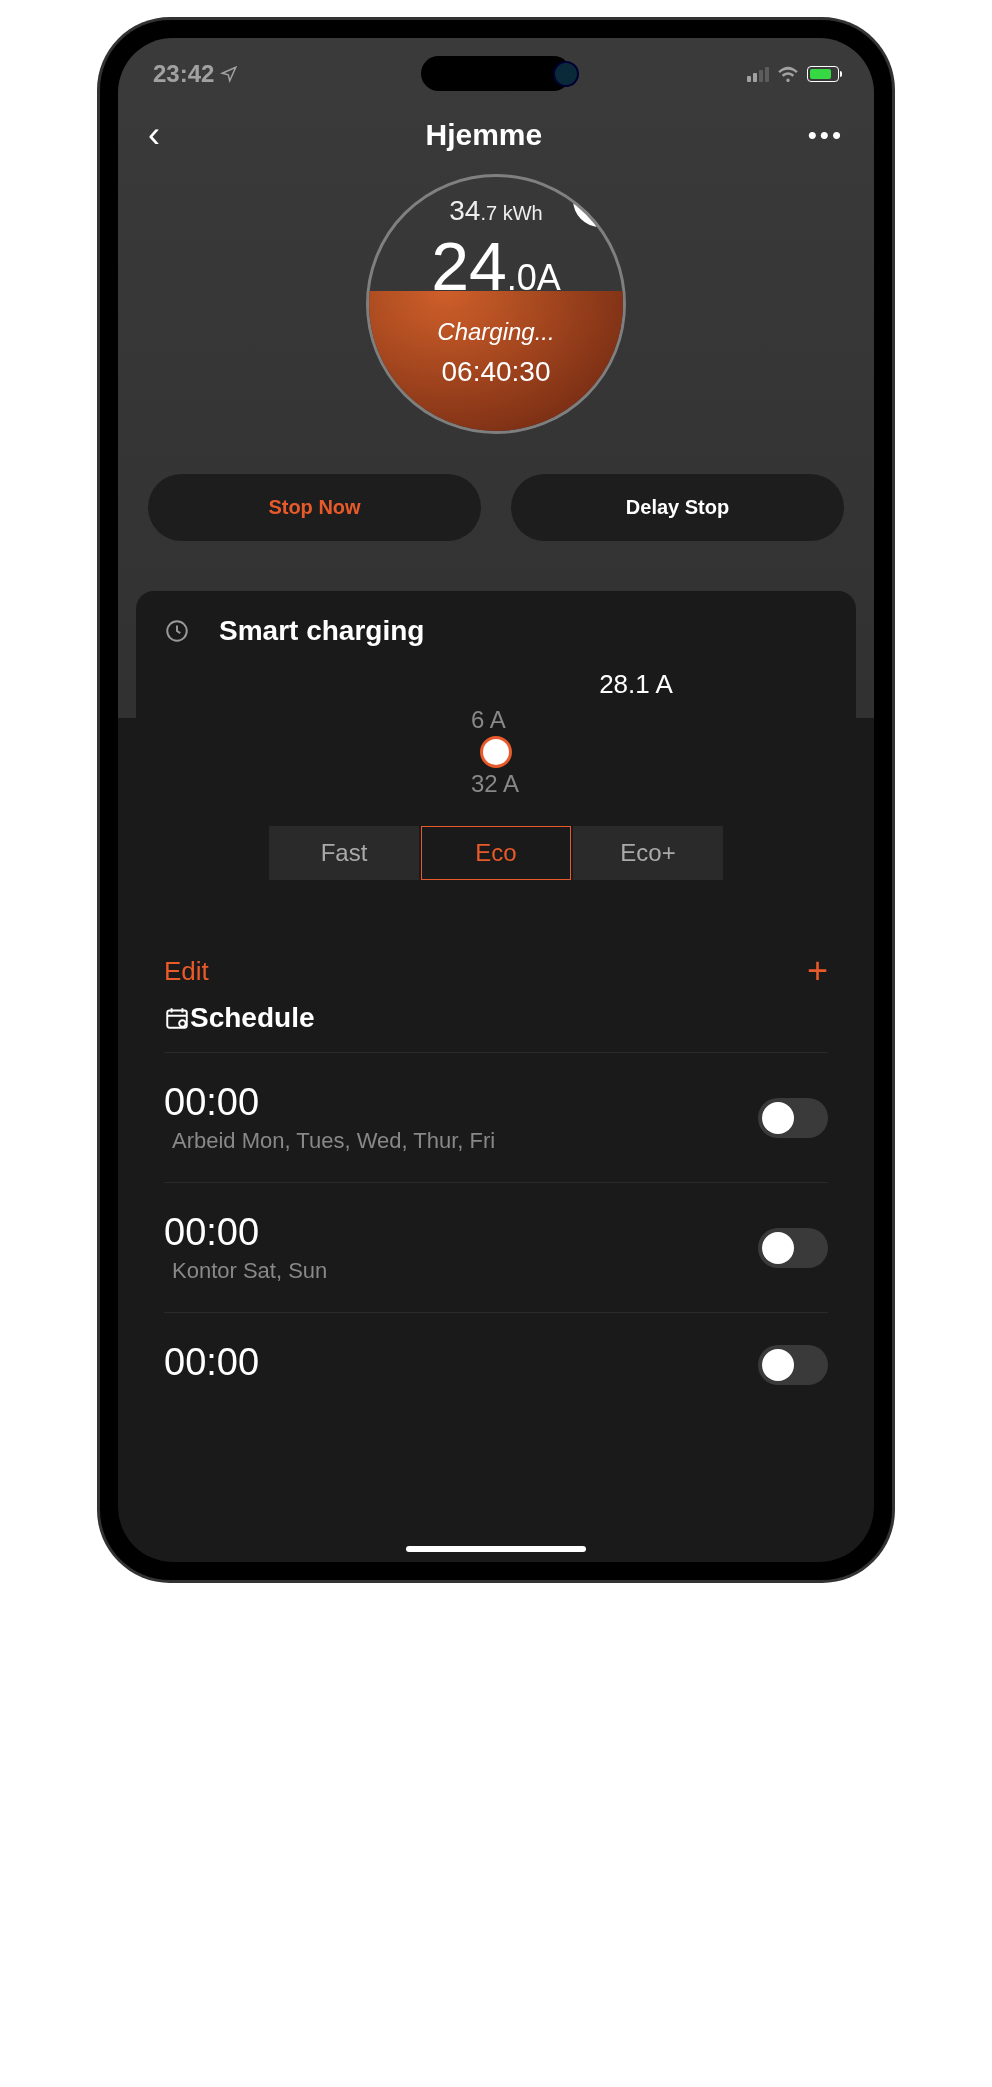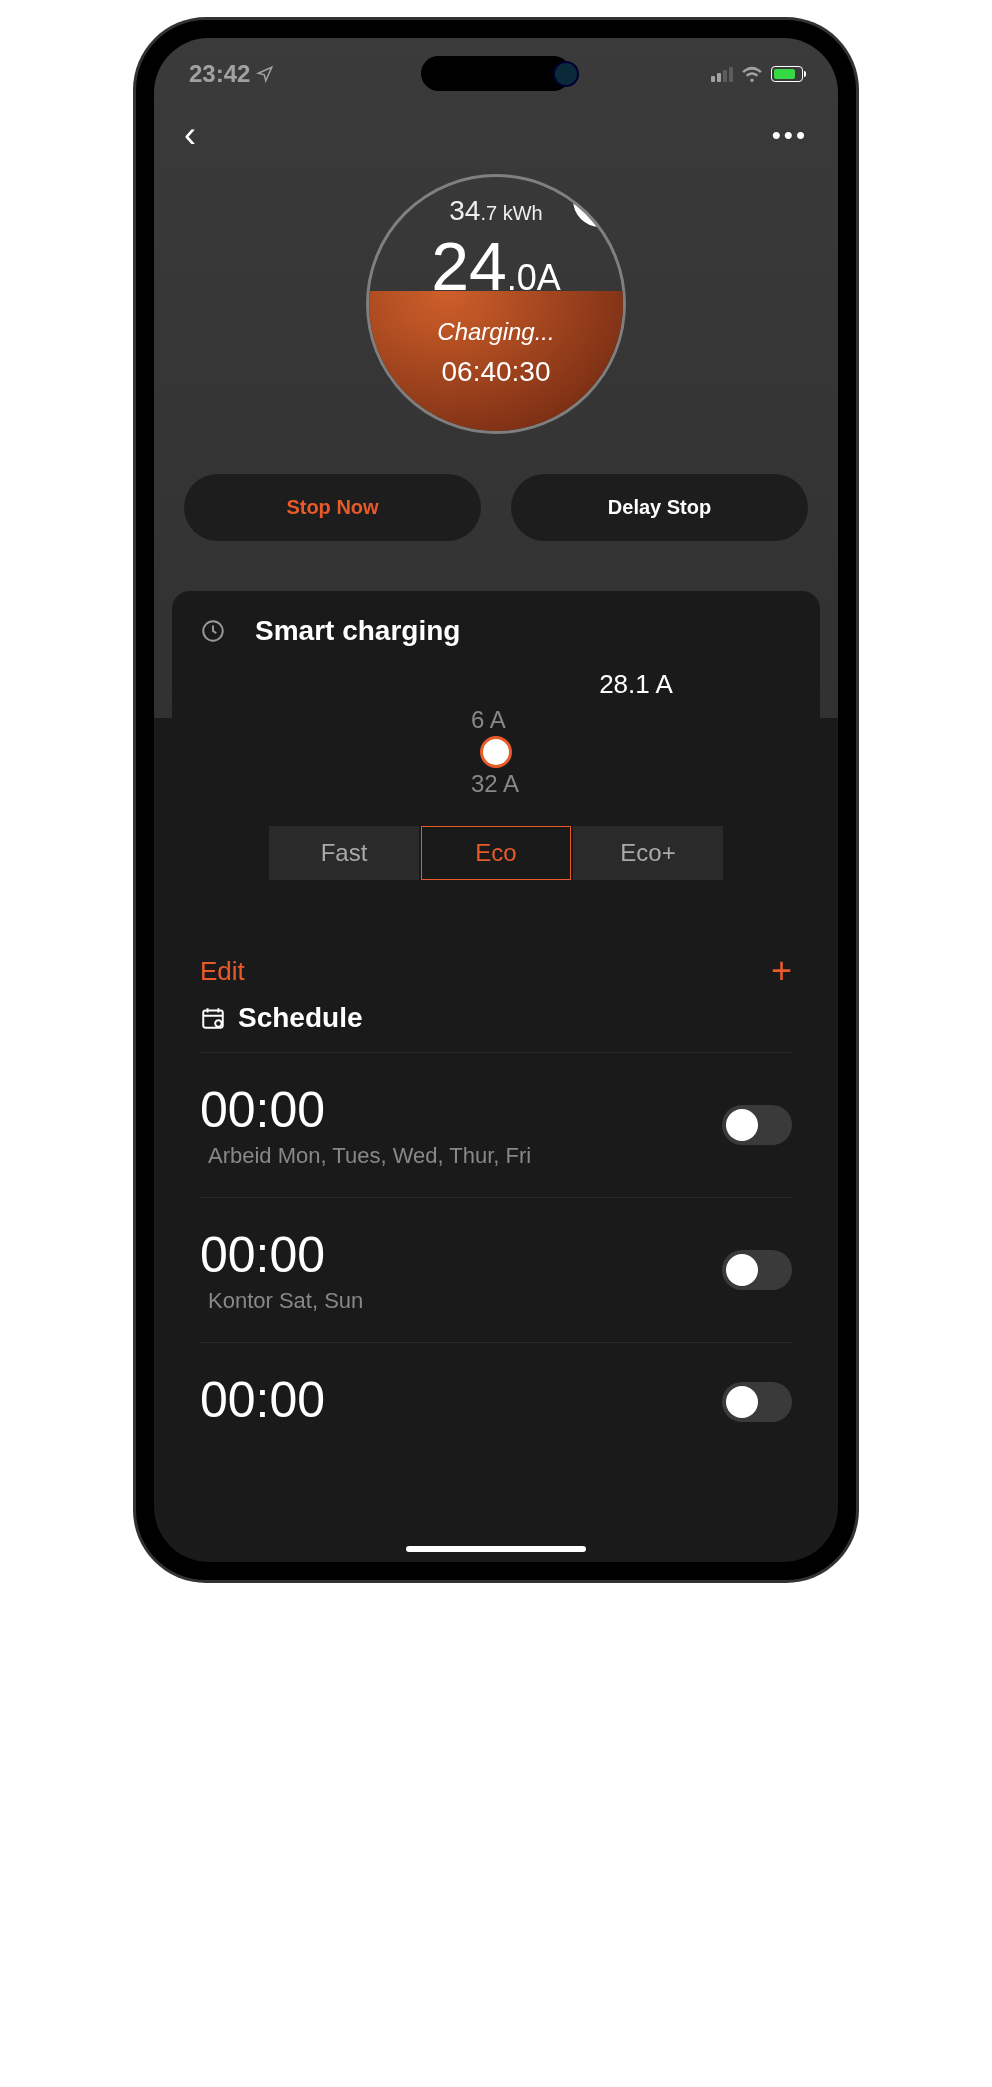--- a/index.html
+++ b/index.html
@@ -4,21 +4,21 @@
   <style>
     * { margin: 0; padding: 0; box-sizing: border-box; }
     body {
       background: #fff;
       font-family: -apple-system, BlinkMacSystemFont, 'Segoe UI', sans-serif;
       display: flex;
       justify-content: center;
       padding: 20px 0;
     }
     .phone-frame {
-      width: 720px;
+      width: 792px;
       height: 1560px;
       background: #000;
       border-radius: 70px;
       padding: 18px;
       position: relative;
       box-shadow: 0 0 0 3px #333;
     }
     .phone-screen {
       width: 100%;
       height: 100%;
@@ -229,36 +229,35 @@
       justify-content: space-between;
       align-items: center;
       color: #e85a2a;
       margin-bottom: 10px;
     }
     .edit-link { font-size: 26px; }
     .plus-btn { font-size: 36px; font-weight: 300; }
     .schedule-title {
       display: flex;
       align-items: center;
-      gap: 12px;
       color: #fff;
       font-size: 28px;
       font-weight: 600;
       padding-bottom: 18px;
       border-bottom: 1px solid #2a2a2a;
     }
     .schedule-item {
       display: flex;
       justify-content: space-between;
       align-items: center;
       padding: 28px 0;
       border-bottom: 1px solid #2a2a2a;
     }
     .schedule-item:last-child { border-bottom: none; }
-    .schedule-time { color: #fff; font-size: 50px; font-weight: 400; }
+    .schedule-time { color: #fff; font-size: 38px; font-weight: 400; }
     .schedule-days { color: #888; font-size: 22px; margin-top: 4px; margin-left: 8px; }
     .toggle {
       width: 70px;
       height: 40px;
       background: #3a3a3a;
       border-radius: 20px;
       position: relative;
     }
     .toggle-knob {
       position: absolute;
@@ -308,20 +307,21 @@
             <path d="M12 18c1 0 2-1 2-2s-1-2-2-2-2 1-2 2 1 2 2 2zm-5-6c3-3 7-3 10 0l2-2c-4-4-10-4-14 0l2 2zm-4-4c5-5 13-5 18 0l2-2C16-1 8-1 1 6l2 2z"></path>
           </svg>
         <div class="battery">
             <div class="battery-fill"></div>
           </div>
       </div>
     </div>
 
     <div class="header">
       <span class="back-btn">‹</span>
+      <span class="header-title">Hjemme</span>
       <span class="more-btn">•••</span>
     </div>
 
     <div class="gauge-wrap">
       <div class="gauge">
         <div class="gauge-wave"></div>
         <div class="gauge-badge">
           <svg width="30" height="30" viewBox="0 0 24 24" fill="none" stroke="#e85a2a" stroke-width="2">
             <rect x="4" y="5" width="14" height="14" rx="2"></rect>
               <path d="M8 3v3m6-3v3"></path>

